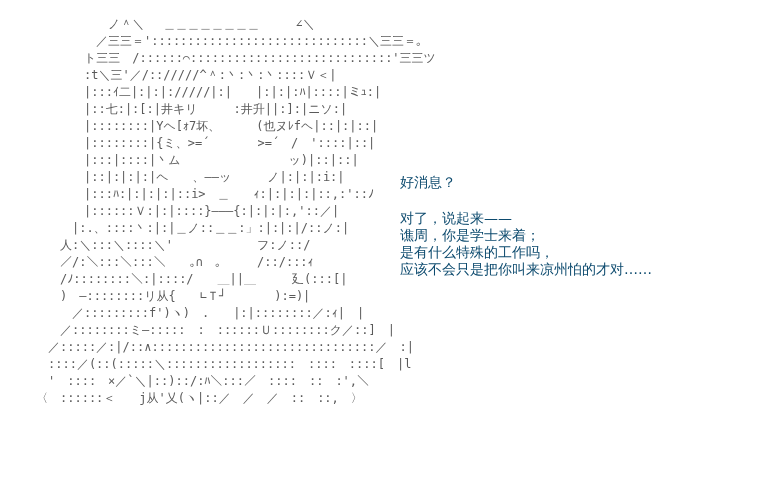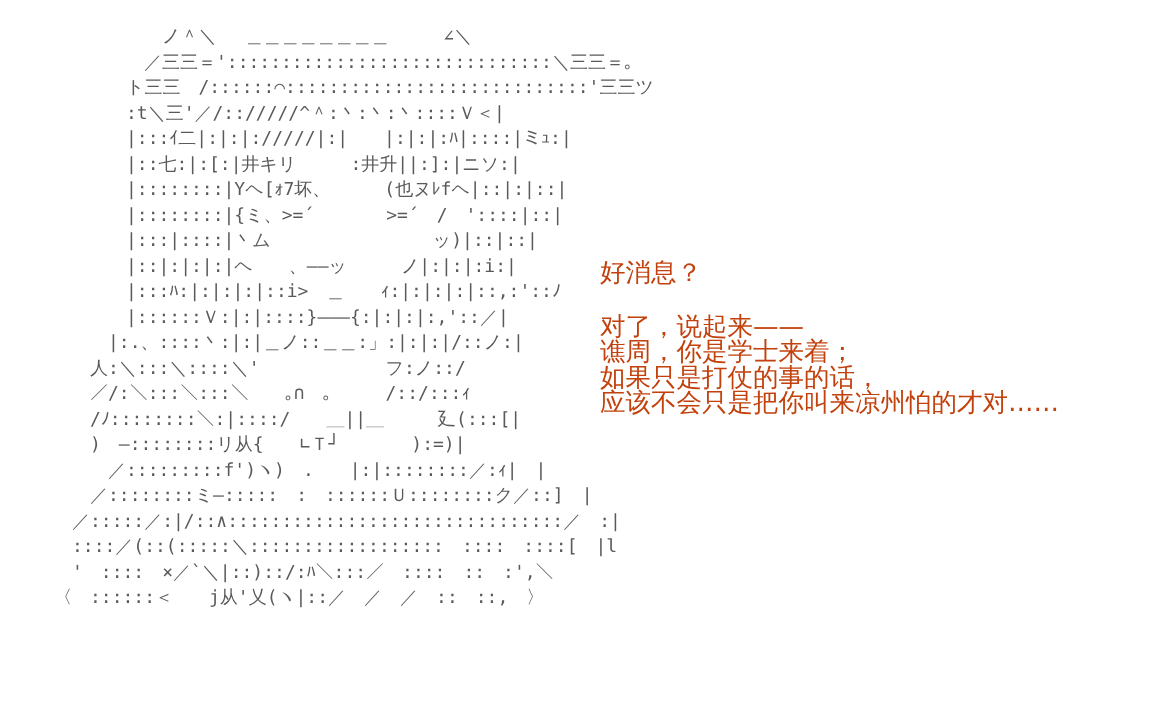--- a/index.html
+++ b/index.html
@@ -25,22 +25,22 @@
     line-height: 17px;
     color: #5a5a5a;
     white-space: pre;
     letter-spacing: 0;
   }
   .dialogue {
     position: absolute;
     left: 400px;
     top: 174px;
     width: 365px;
-    color: #c2410c;
-    font-size: 17px;
+    color: #0c4a6e;
+    font-size: 14px;
   }
   .dialogue .para {
     margin: 0 0 19px 0;
     line-height: 17px;
     white-space: pre-line;
   }
   .dialogue .para:nth-child(2) {
     margin-bottom: 25px;
   }
 </style>
@@ -70,17 +70,17 @@
 　　／::::::::ミ―:::::　:　::::::Ｕ::::::::ク／::]　|
 　／:::::／:|/::∧:::::::::::::::::::::::::::::::／　:|
 　::::／(::(:::::＼::::::::::::::::::　::::　::::[　|l
 　'　::::　×／`＼|::)::/:ﾊ＼:::／　::::　::　:',＼
 〈　::::::＜　　j从'乂(ヽ|::／　／　／　::　::,　〉</pre>
 
   <div class="dialogue">
     <div class="para">好消息？</div>
     <div class="para">对了，说起来——
 谯周，你是学士来着；
-如果只是打仗的事的话，
+是有什么特殊的工作吗，
 应该不会只是把你叫来凉州怕的才对……</div>
   </div>
 
 </div>
 
 </body></html>

